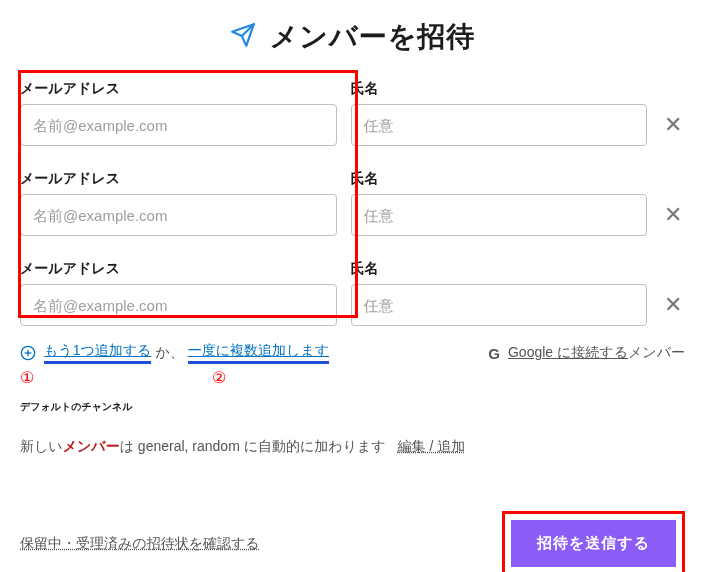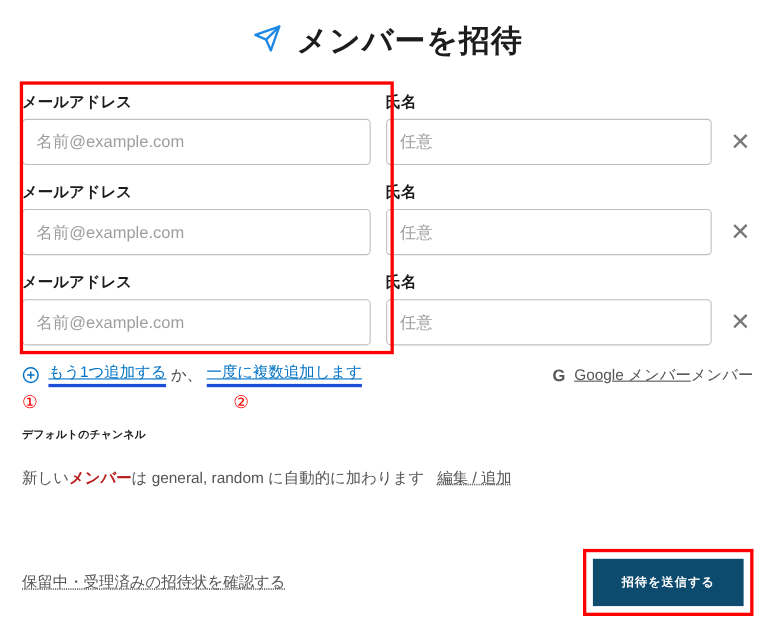--- a/index.html
+++ b/index.html
@@ -11,21 +11,20 @@
   }
   .wrap {
     width: 705px;
     padding: 18px 20px 20px 20px;
   }
   .title-row {
     display: flex;
     align-items: center;
     justify-content: center;
     gap: 14px;
-    margin-bottom: 28px;
   }
   .title-row h1 {
     font-size: 28px;
     font-weight: 700;
     margin: 0;
     letter-spacing: 1px;
   }
   .send-icon { color: #1E88E5; }
   .highlight-box {
     border: 3px solid #ff0000;
@@ -33,20 +32,21 @@
     pointer-events: none;
   }
   .fields-area {
     position: relative;
   }
   .row {
     display: flex;
     align-items: flex-end;
     gap: 14px;
     margin-bottom: 16px;
+    margin-top: 24px;
   }
   .col {
     display: flex;
     flex-direction: column;
   }
   .col.email { width: 320px; }
   .col.name  { width: 300px; }
   .label {
     font-size: 14px;
     font-weight: 700;
@@ -138,25 +138,25 @@
     text-decoration: underline dotted;
     color: #555;
     font-size: 14px;
     cursor: pointer;
   }
   .send-btn-wrap {
     border: 3px solid #ff0000;
     padding: 6px;
   }
   .send-btn {
-    background: #0c4a6e;
+    background: #8b5cf6;
     color: #fff;
     border: none;
     padding: 14px 26px;
-    font-size: 11px;
+    font-size: 15px;
     font-weight: 700;
     cursor: pointer;
     letter-spacing: 1px;
   }
 </style>
 </head>
 <body>
 
 <div class="wrap">
 
@@ -219,21 +219,21 @@
           <line x1="7" y1="12" x2="17" y2="12"></line>
         </svg>
       </span>
       <span class="link underline-red">もう1つ追加する</span>
       <span>か、</span>
       <span class="link underline-red">一度に複数追加します</span>
     </div>
     <div class="google-row">
       <span class="g-mark">G</span>
       <span>
-        <span class="g-link">Google メンバー</span><span>メンバー</span>
+        <span class="g-link">Google に接続する</span><span>メンバー</span>
       </span>
     </div>
     <span class="circled-num" style="left:0px; top:26px;">①</span>
     <span class="circled-num" style="left:192px; top:26px;">②</span>
   </div>
 
   <div class="section-title">デフォルトのチャンネル</div>
   <div class="section-desc">
     <span>新しい</span><b>メンバー</b><span>は general, random に自動的に加わります</span>
     <span class="dotted-link">編集 / 追加</span>

